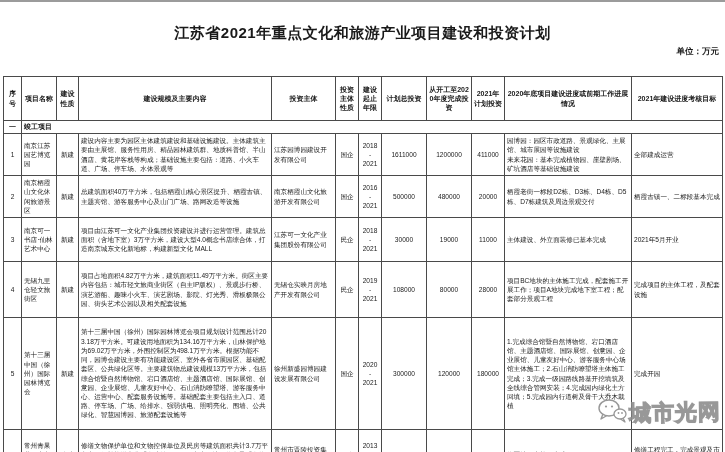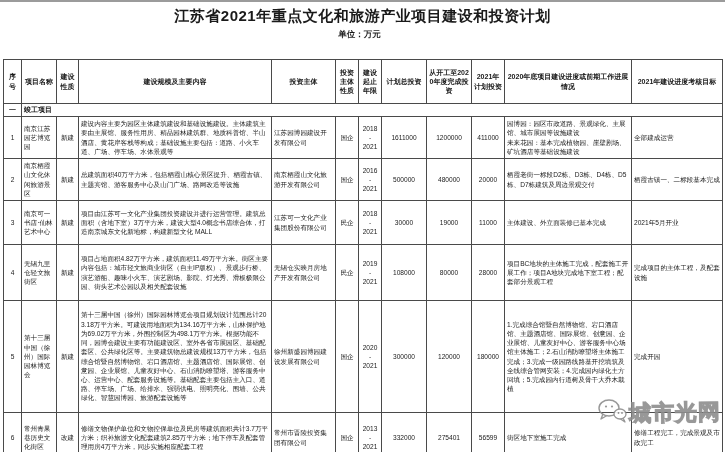--- a/index.html
+++ b/index.html
@@ -10,25 +10,25 @@
     font-family:"Liberation Sans", sans-serif;
     color:#1a1a1a;
     position:relative;
     overflow:hidden;
   }
   .top-rule { position:absolute; top:0; left:0; width:725px; height:2px; background:#9b9b9b; }
   .doc-title {
     text-align:center;
     font-size:15px;
     font-weight:bold;
-    padding-top:7px;
+    padding-top:24px;
     letter-spacing:0.5px;
   }
   .unit-label {
-    text-align:center;
+    text-align:right;
     font-size:8.5px;
     font-weight:bold;
     padding-right:6px;
     margin-top:3px;
     margin-bottom:18px;
   }
   table.plan {
     border-collapse:collapse;
     table-layout:fixed;
     width:719px;

